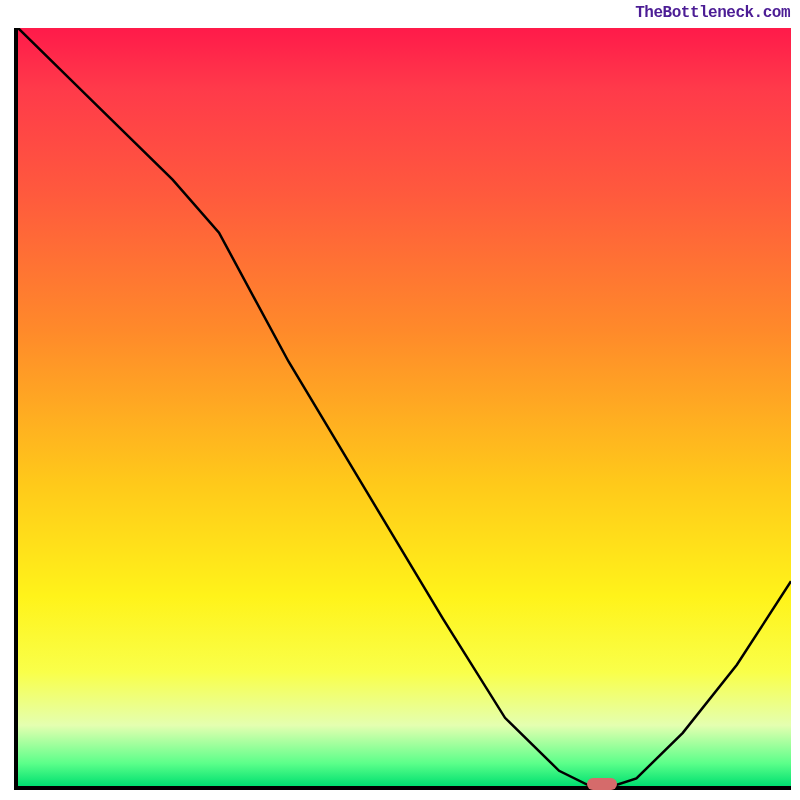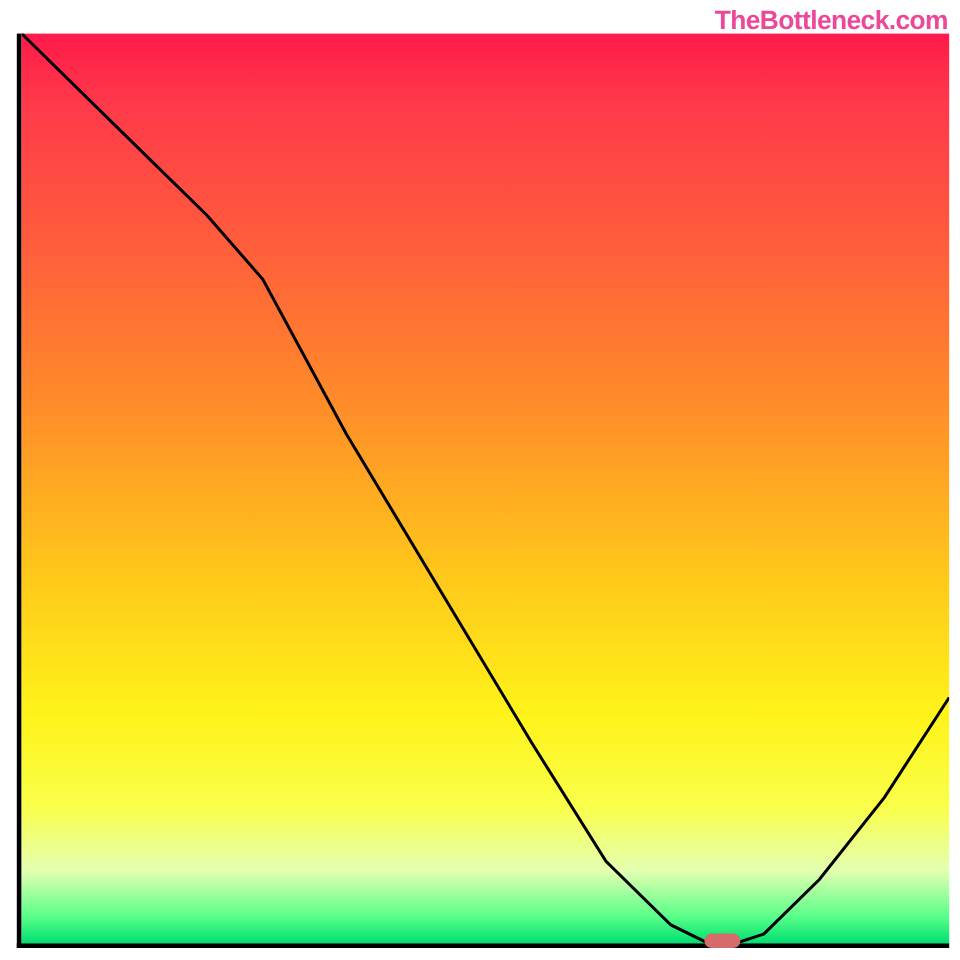--- a/index.html
+++ b/index.html
@@ -8,25 +8,26 @@
     width: 800px;
     height: 800px;
     background: #ffffff;
     font-family: Arial, Helvetica, sans-serif;
     position: relative;
   }
   .watermark {
     position: absolute;
     top: 4px;
     right: 10px;
-    font-size: 22px;
+    font-size: 16px;
     font-weight: 600;
-    color: #ec4899;
+    color: #4c1d95;
     letter-spacing: -0.5px;
     z-index: 10;
+    font-family: Liberation Mono, monospace;
   }
   .chart-area {
     position: absolute;
     left: 14px;
     top: 28px;
     width: 773px;
     height: 758px;
     border-left: 4px solid #000;
     border-bottom: 4px solid #000;
     box-sizing: content-box;

